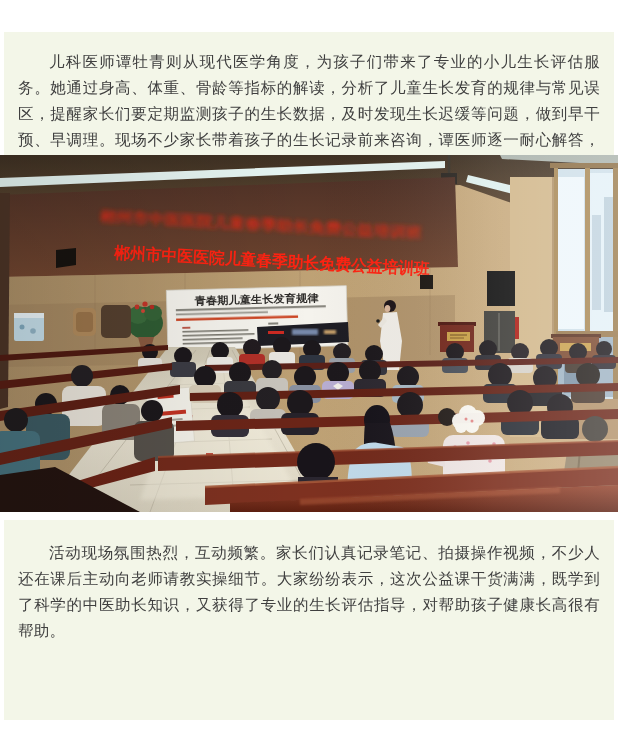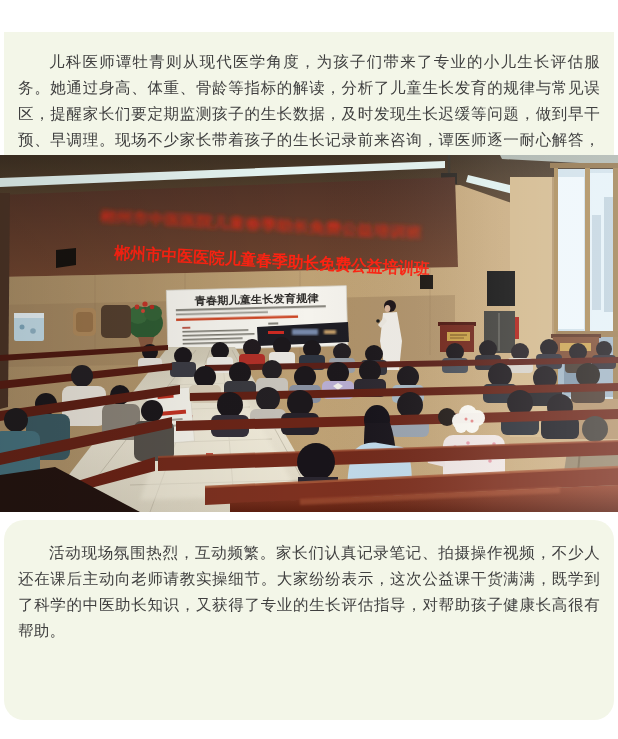--- a/index.html
+++ b/index.html
@@ -3,21 +3,21 @@
 <meta charset="utf-8">
 <style>
   html,body{margin:0;padding:0;background:#ffffff;}
   .page{position:relative;width:618px;height:739px;background:#ffffff;overflow:hidden;
         font-family:"DejaVu Sans","Liberation Sans",sans-serif;}
   .text-block{position:absolute;left:4px;width:610px;background:#f3f6e8;box-sizing:border-box;
               padding:0 14px;color:#3f3f3f;}
   .text-block p{margin:0 0 4px 0;font-size:15.5px;line-height:26px;text-align:justify;
                 text-indent:2em;letter-spacing:0.3px;}
   #block-intro{top:5px;height:143px;padding-top:17px;margin-top:27px;}
-  #block-body{top:520px;height:200px;padding-top:20px;border-radius:20px;}
+  #block-body{top:520px;height:200px;padding-top:20px;}
   figure.photo{position:absolute;left:0;top:155px;width:618px;height:357px;margin:0;}
   figure.photo svg{display:block;width:618px;height:357px;}
 </style>
 </head>
 <body>
 
 <div class="page">
 
   <section class="text-block" id="block-intro">
     <p>儿科医师谭牡青则从现代医学角度，为孩子们带来了专业的小儿生长评估服务。她通过身高、体重、骨龄等指标的解读，分析了儿童生长发育的规律与常见误区，提醒家长们要定期监测孩子的生长数据，及时发现生长迟缓等问题，做到早干预、早调理。现场不少家长带着孩子的生长记录前来咨询，谭医师逐一耐心解答，给出了个性化的指导建议。</p>

